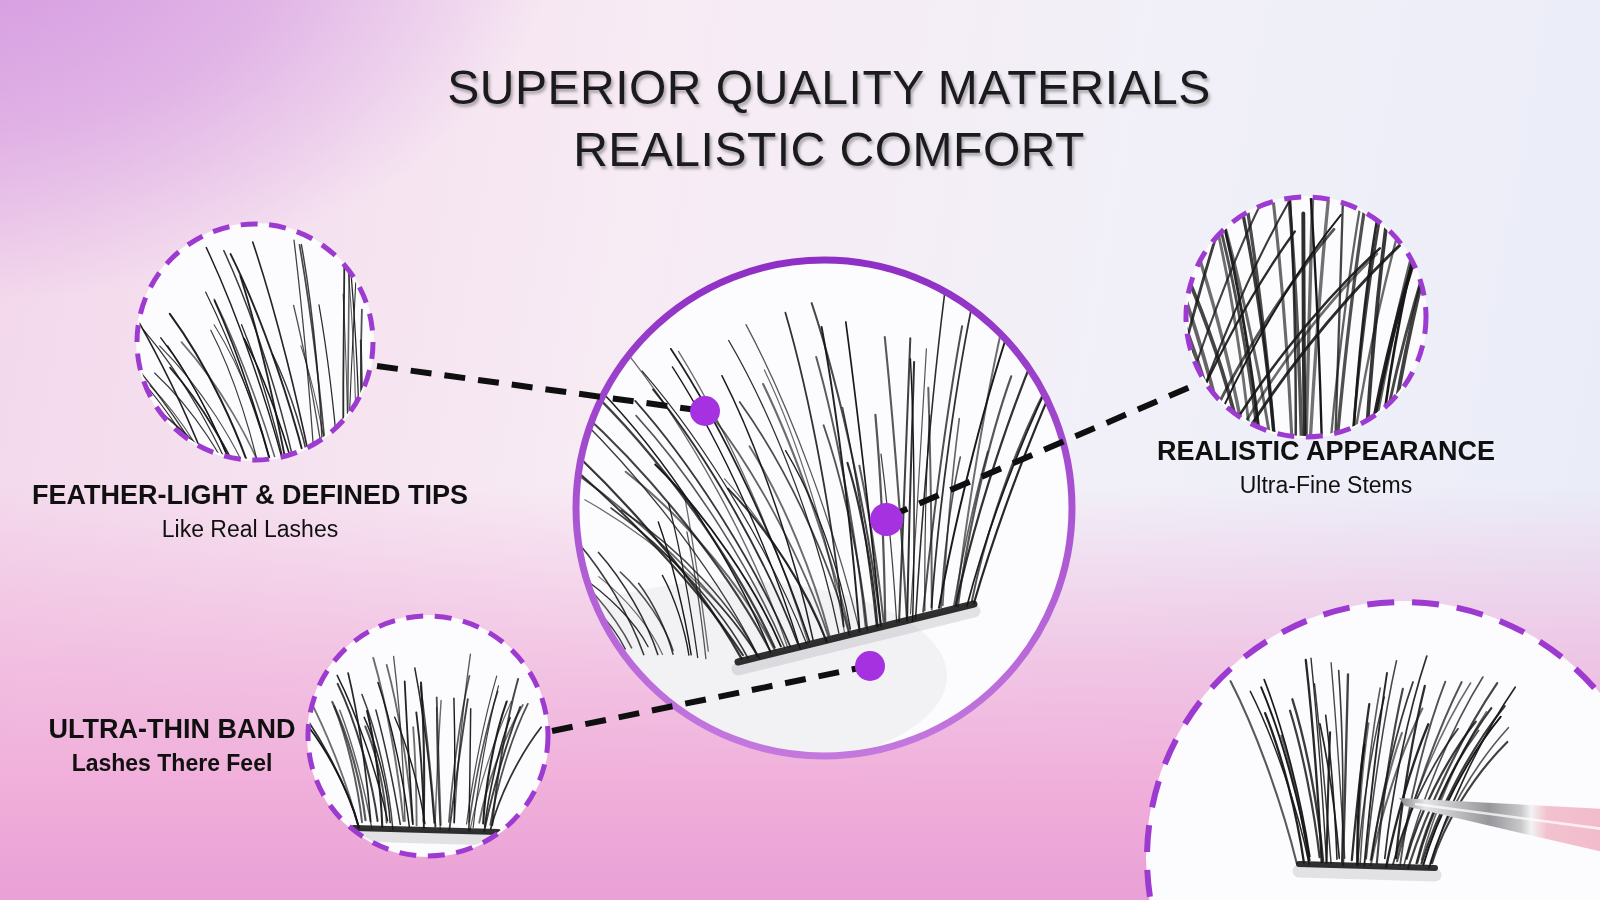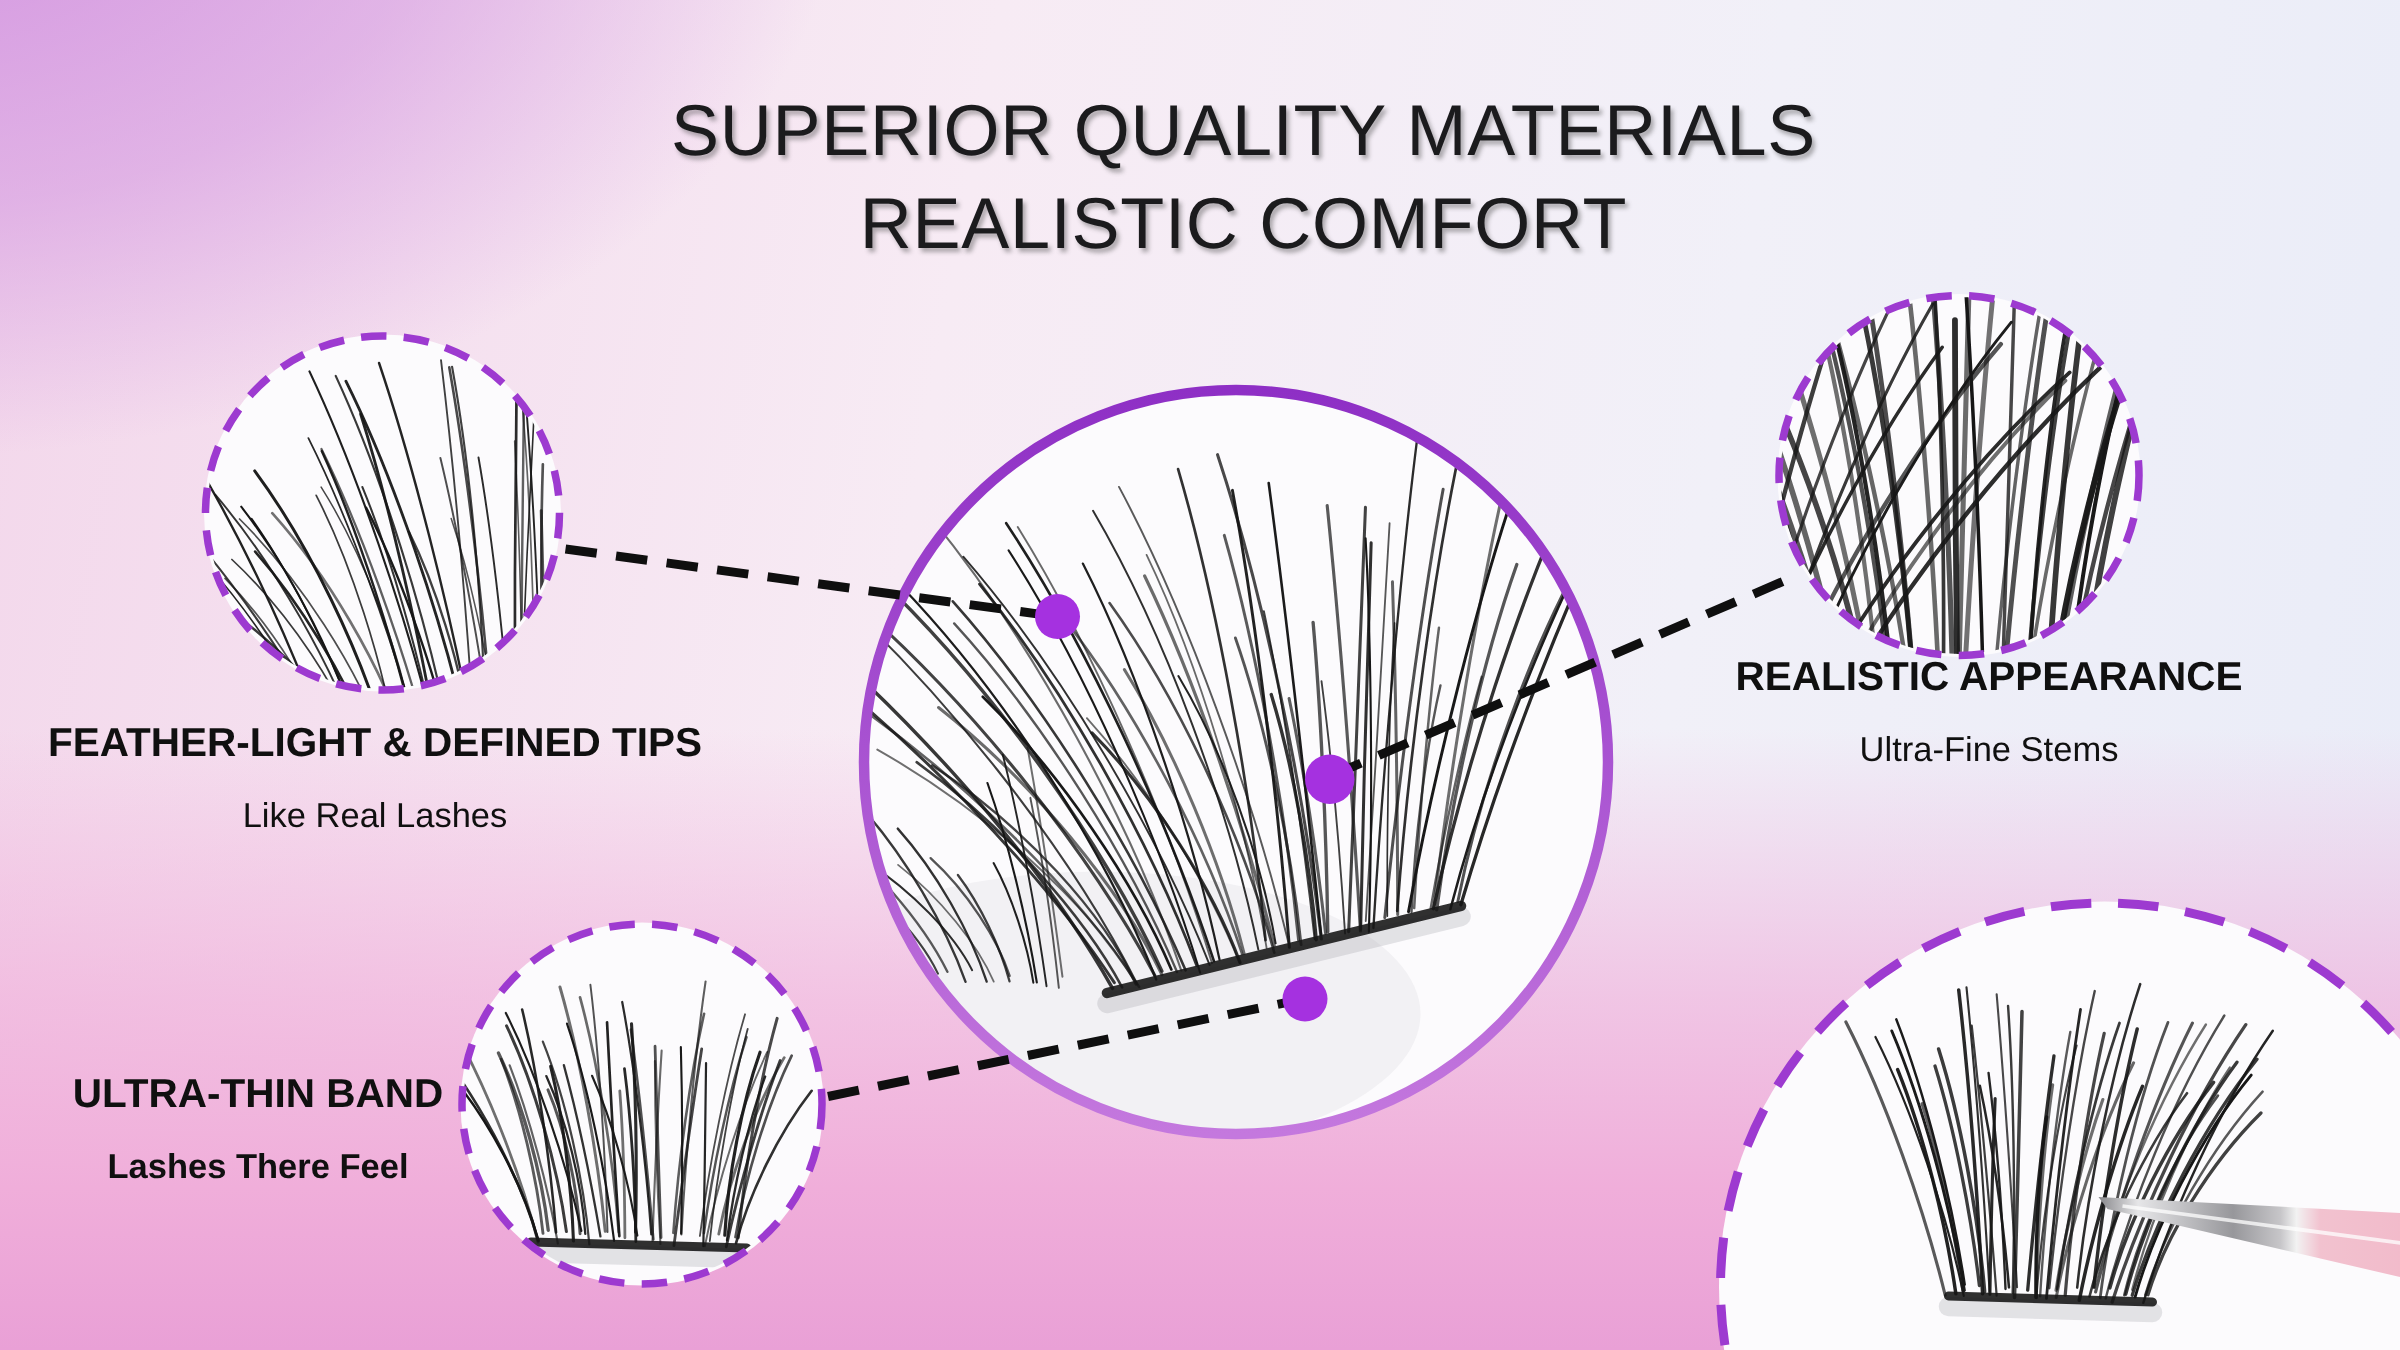--- a/index.html
+++ b/index.html
@@ -14,21 +14,21 @@
   .circle{position:absolute;}
   .circle svg{display:block;width:100%;height:100%;}
 
   .lines{position:absolute;left:0;top:0;width:1600px;height:900px;pointer-events:none;}
   .connector{stroke-width:6;fill:none;}
 
   .dot{position:absolute;border-radius:50%;background:var(--dot,#a531e0);}
 
   .callout{position:absolute;text-align:center;color:var(--label,#101010);}
   .callout .t{font-weight:bold;font-size:27px;line-height:31px;}
-  .callout .s{font-size:23px;line-height:28px;margin-top:18px;}
+  .callout .s{font-size:23px;line-height:28px;margin-top:4px;}
   .callout.bold-sub .s{font-weight:bold;}
 </style>
 </head>
 <body>
 
 <div class="canvas" id="canvas" style="--dot: #a531e0; --title: #1b1b1d; --label: #101010; background: radial-gradient(1000px 620px at -60px -80px, rgba(209, 146, 224, 0.95) 0%, rgba(209, 146, 224, 0.55) 35%, rgba(209, 146, 224, 0) 62%), linear-gradient(to top, rgb(233, 160, 214) 0%, rgb(240, 174, 218) 12%, rgba(240, 174, 218, 0.65) 26%, rgba(240, 174, 218, 0) 46%), linear-gradient(100deg, rgb(243, 215, 235) 0%, rgb(247, 235, 244) 38%, rgb(241, 240, 248) 68%, rgb(233, 236, 248) 100%);">
 
   <div class="circle" style="left:572px;top:256px;width:504px;height:504px">
     <svg viewBox="0 0 504 504">
       <defs>

